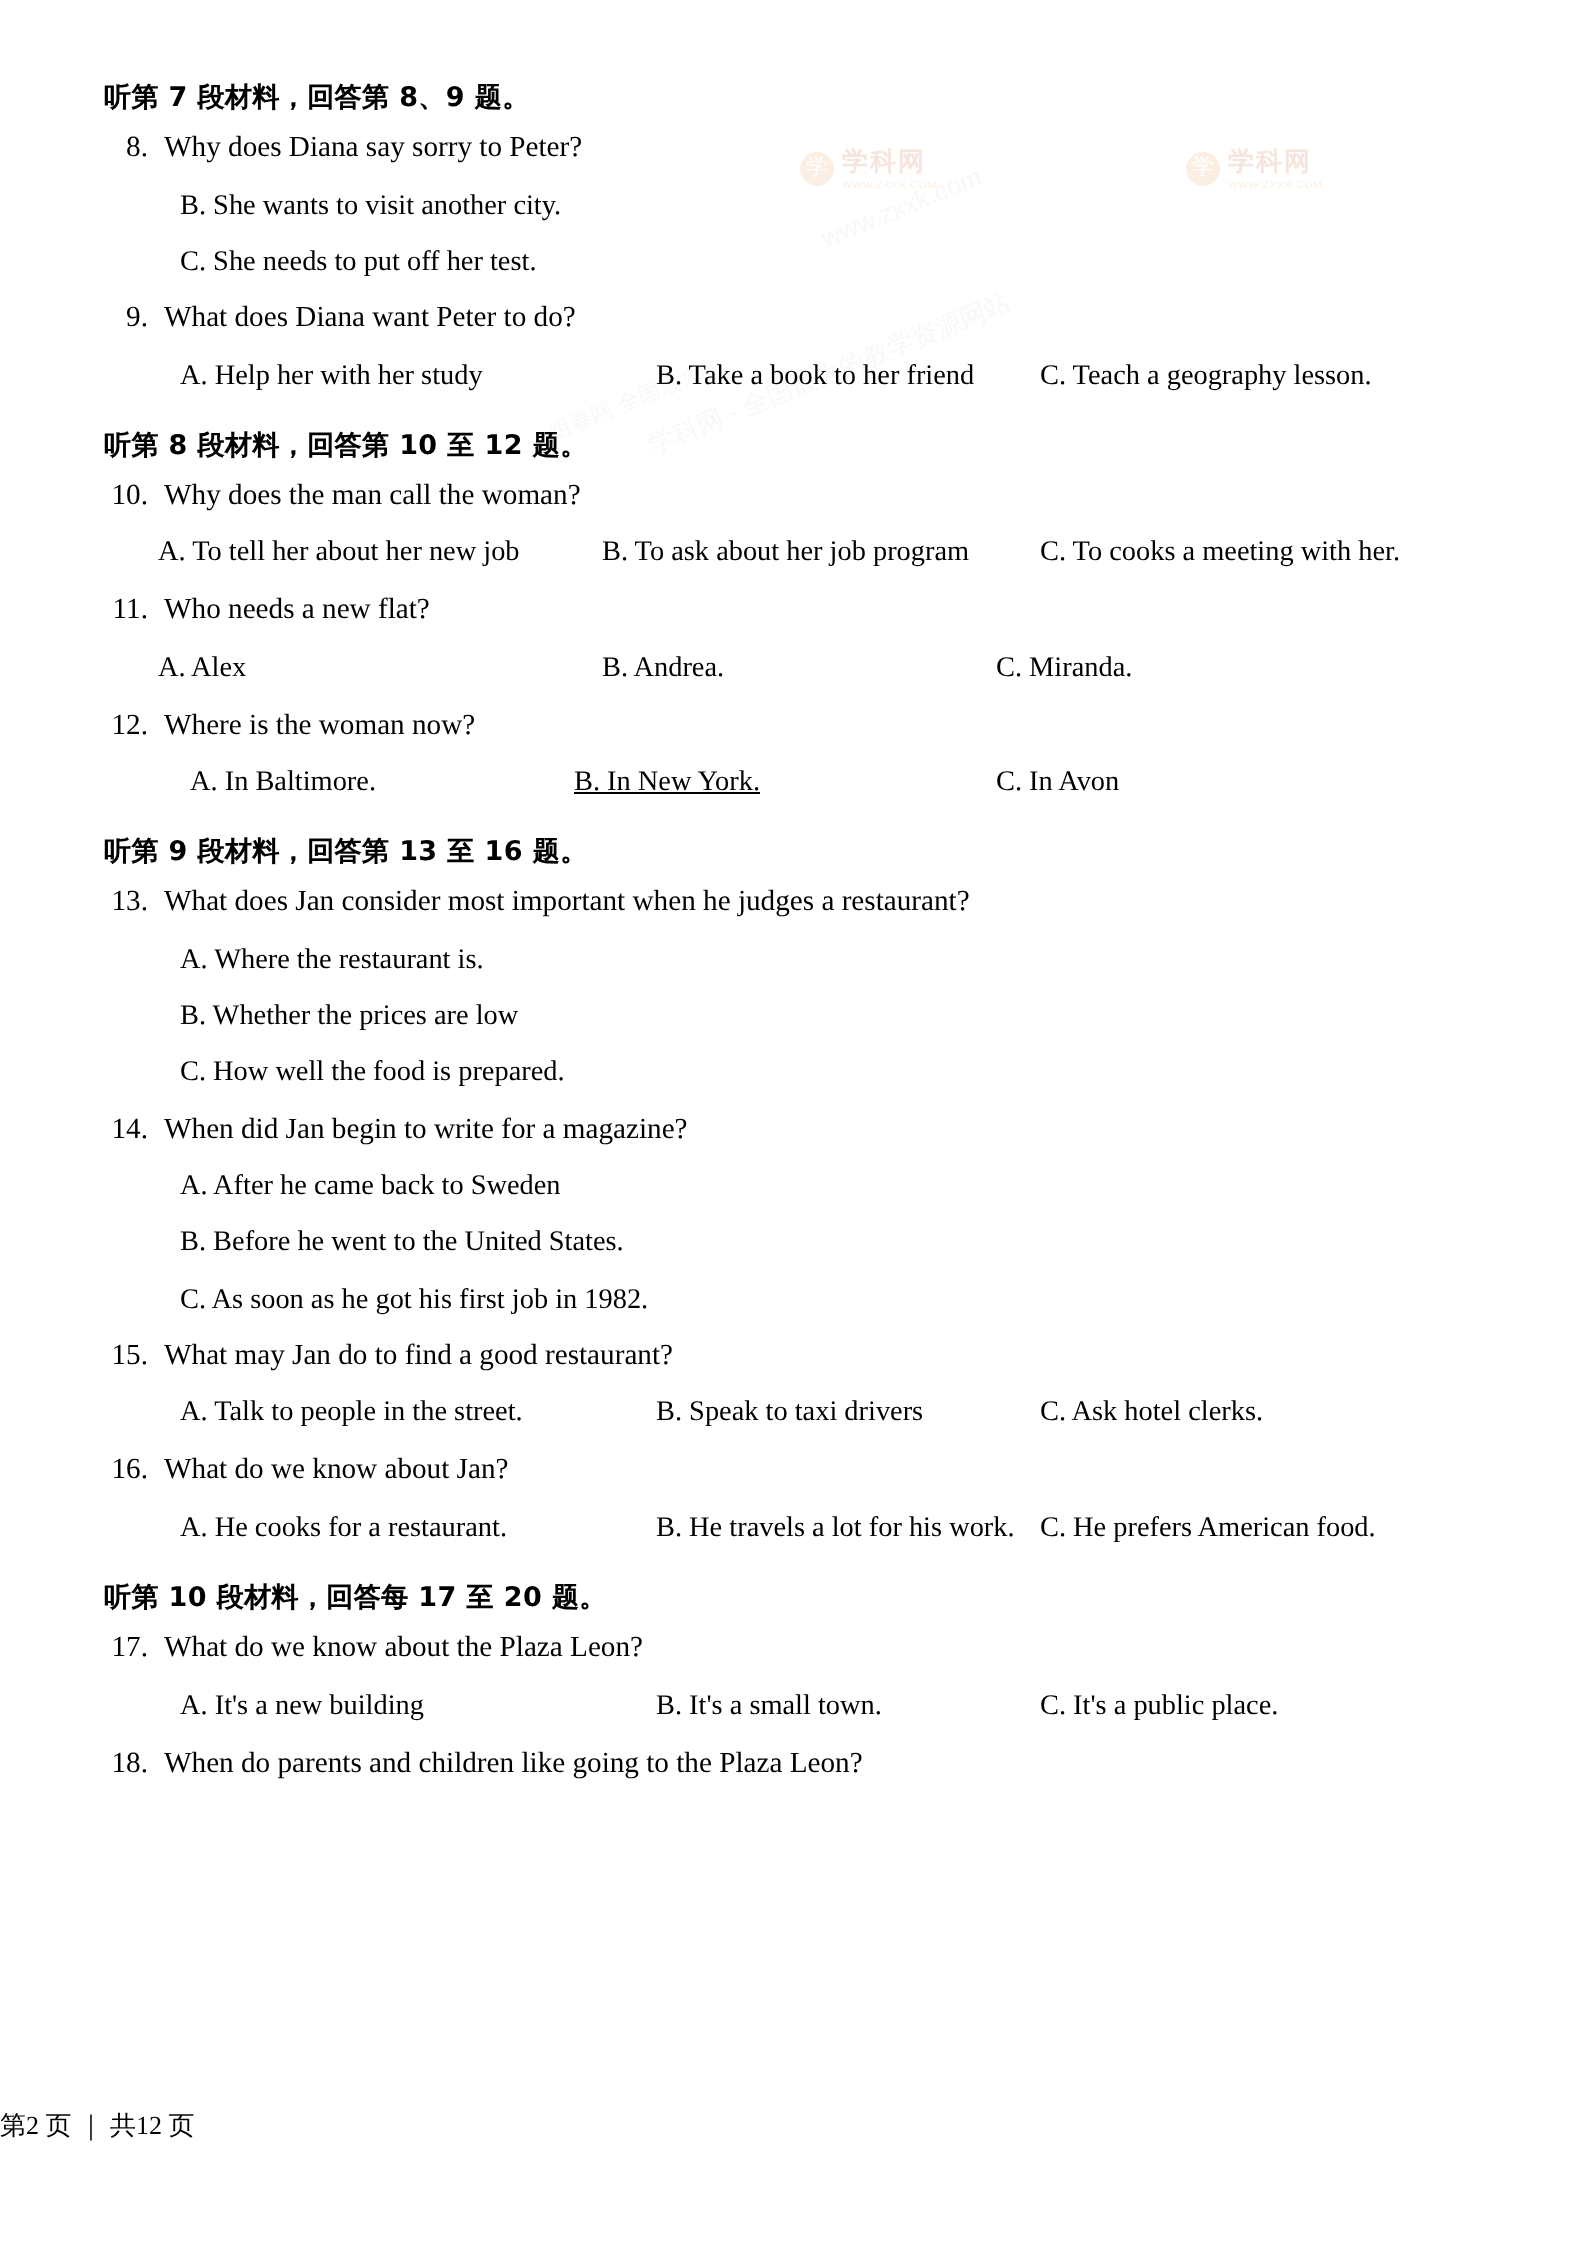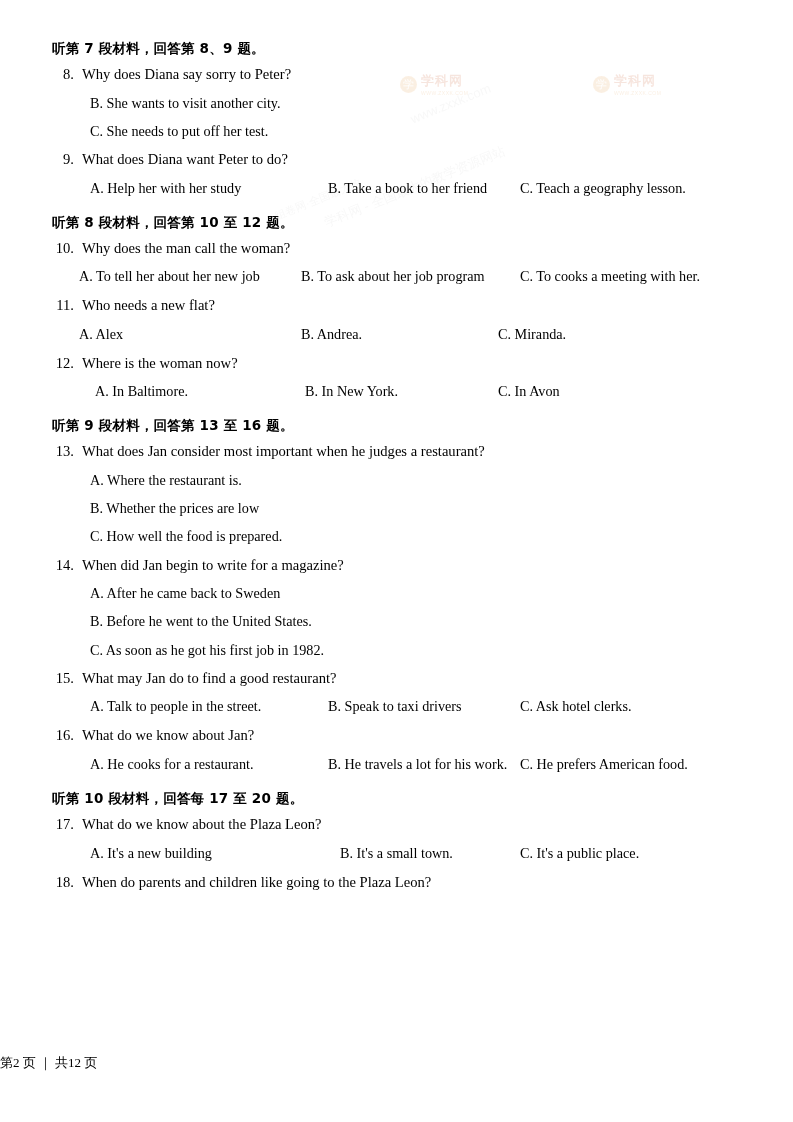--- a/index.html
+++ b/index.html
@@ -209,21 +209,21 @@
     </div>
 
     <div class="q-block">
       <div class="q-line">
         <span class="q-num">12.</span>
         <span class="q-text">Where is the woman now?</span>
       </div>
       <div class="opt-line" style="padding-left:27px;">
         <div class="opt-row">
           <span class="opt" style="left:16px;">A. In Baltimore.</span>
-          <span class="opt" style="left:226px;">B. In New York.</span>
+          <span class="opt" style="left:208px;text-decoration:underline;">B. In New York.</span>
           <span class="opt" style="left:419px;">C. In Avon</span>
         </div>
       </div>
     </div>
   </div>
 
   <div class="spacer-4"></div>
 
   <div>
     <div class="section-head">听第 9 段材料，回答第 13 至 16 题。</div>
@@ -283,21 +283,21 @@
     <div class="section-head">听第 10 段材料，回答每 17 至 20 题。</div>
 
     <div class="q-block">
       <div class="q-line">
         <span class="q-num">17.</span>
         <span class="q-text">What do we know about the Plaza Leon?</span>
       </div>
       <div class="opt-line">
         <div class="opt-row">
           <span class="opt" style="left:0px;">A. It's a new building</span>
-          <span class="opt" style="left:238px;margin-left:12px;">B. It's a small town.</span>
+          <span class="opt" style="left:238px;">B. It's a small town.</span>
           <span class="opt" style="left:430px;">C. It's a public place.</span>
         </div>
       </div>
     </div>
 
     <div class="q-block">
       <div class="q-line">
         <span class="q-num">18.</span>
         <span class="q-text">When do parents and children like going to the Plaza Leon?</span>
       </div>

